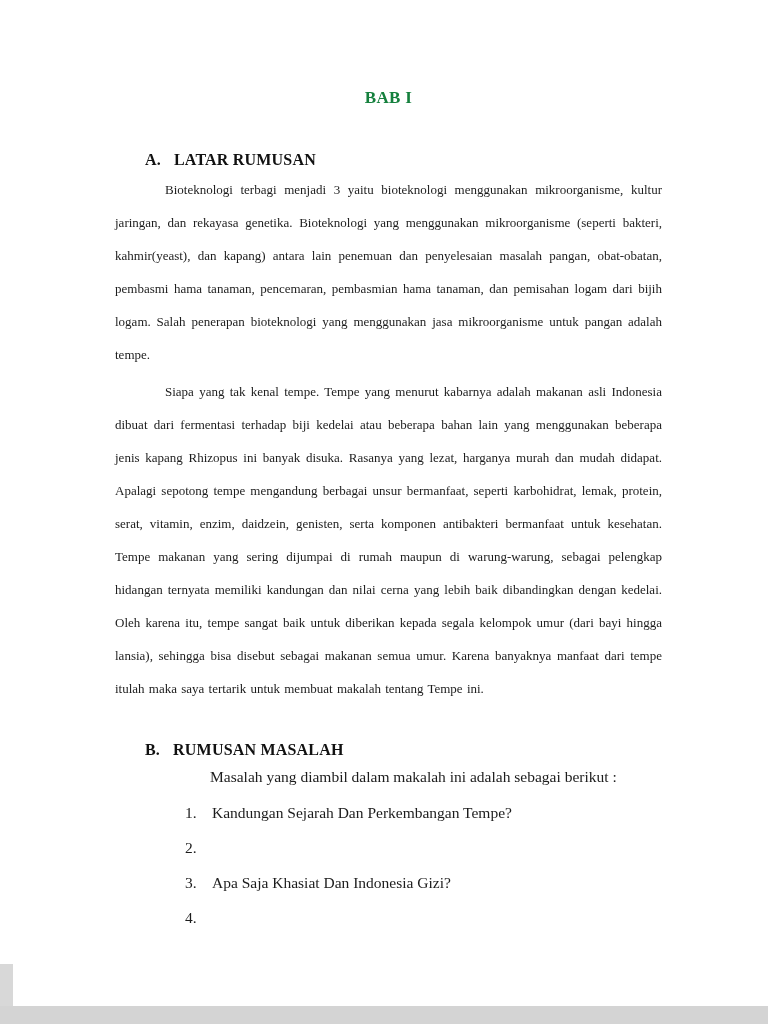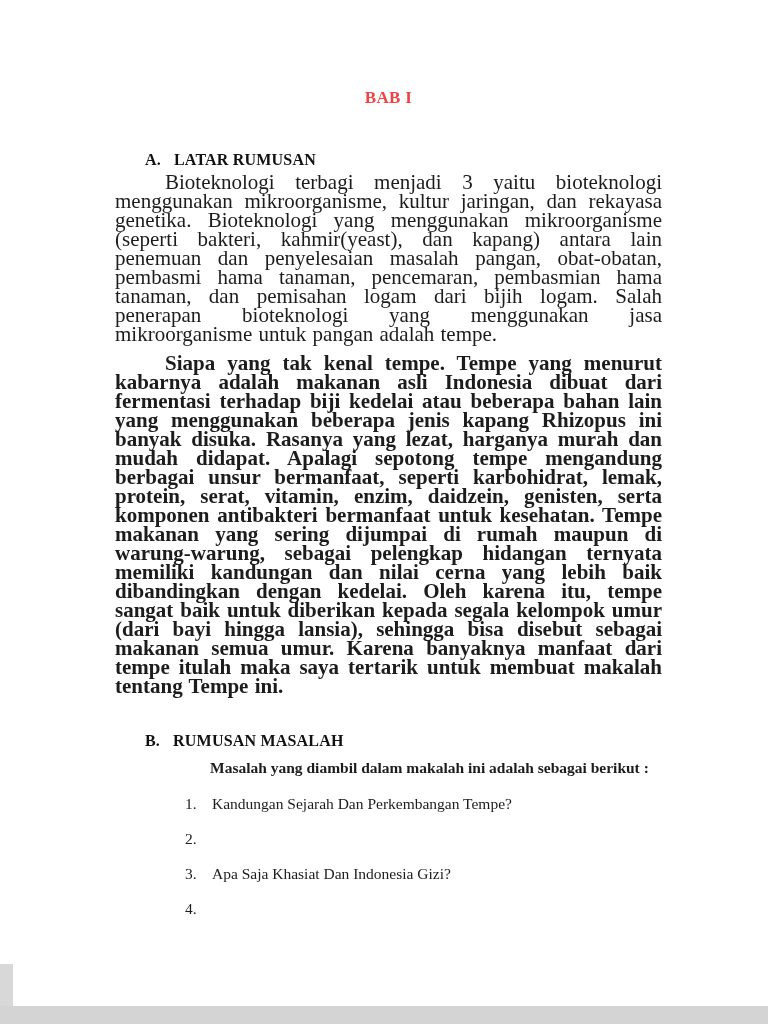--- a/index.html
+++ b/index.html
@@ -15,49 +15,48 @@
     position: absolute;
     inset: 0 0 18px 0;
     background: #ffffff;
     padding: 88px 106px 0 115px;
   }
   .titles { text-align: center; }
   .chapter-title, .doc-title {
     font-size: 17px;
     font-weight: bold;
     letter-spacing: 0.3px;
-    color: #ef4444;
+    color: #15803d;
   }
   .chapter-title { margin-bottom: 19px; }
   .section-heading {
     display: flex;
     gap: 13px;
     font-weight: bold;
     font-size: 16px;
     color: #111;
     margin-left: 30px;
     letter-spacing: 0.2px;
   }
   .section-a-heading { margin-top: 43px; }
   .section-b-heading { margin-top: 36px; }
   .para {
-    font-size: 21px;
-    line-height: 19px;
+    font-size: 13px;
+    line-height: 33px;
     text-align: justify;
     text-indent: 50px;
     margin-top: 4px;
     word-spacing: 1px;
   }
-  .para-2 { margin-top: 10px; font-weight: bold; }
+  .para-2 { margin-top: 4px; }
   .intro-line {
     font-size: 15.5px;
     line-height: 27px;
     margin-top: 4px;
     text-indent: 95px;
-    font-weight: bold;
   }
   .numbered-list {
     list-style: none;
     margin-top: 9px;
     margin-left: 70px;
   }
   .numbered-list li {
     display: flex;
     font-size: 15.5px;
     line-height: 27px;

